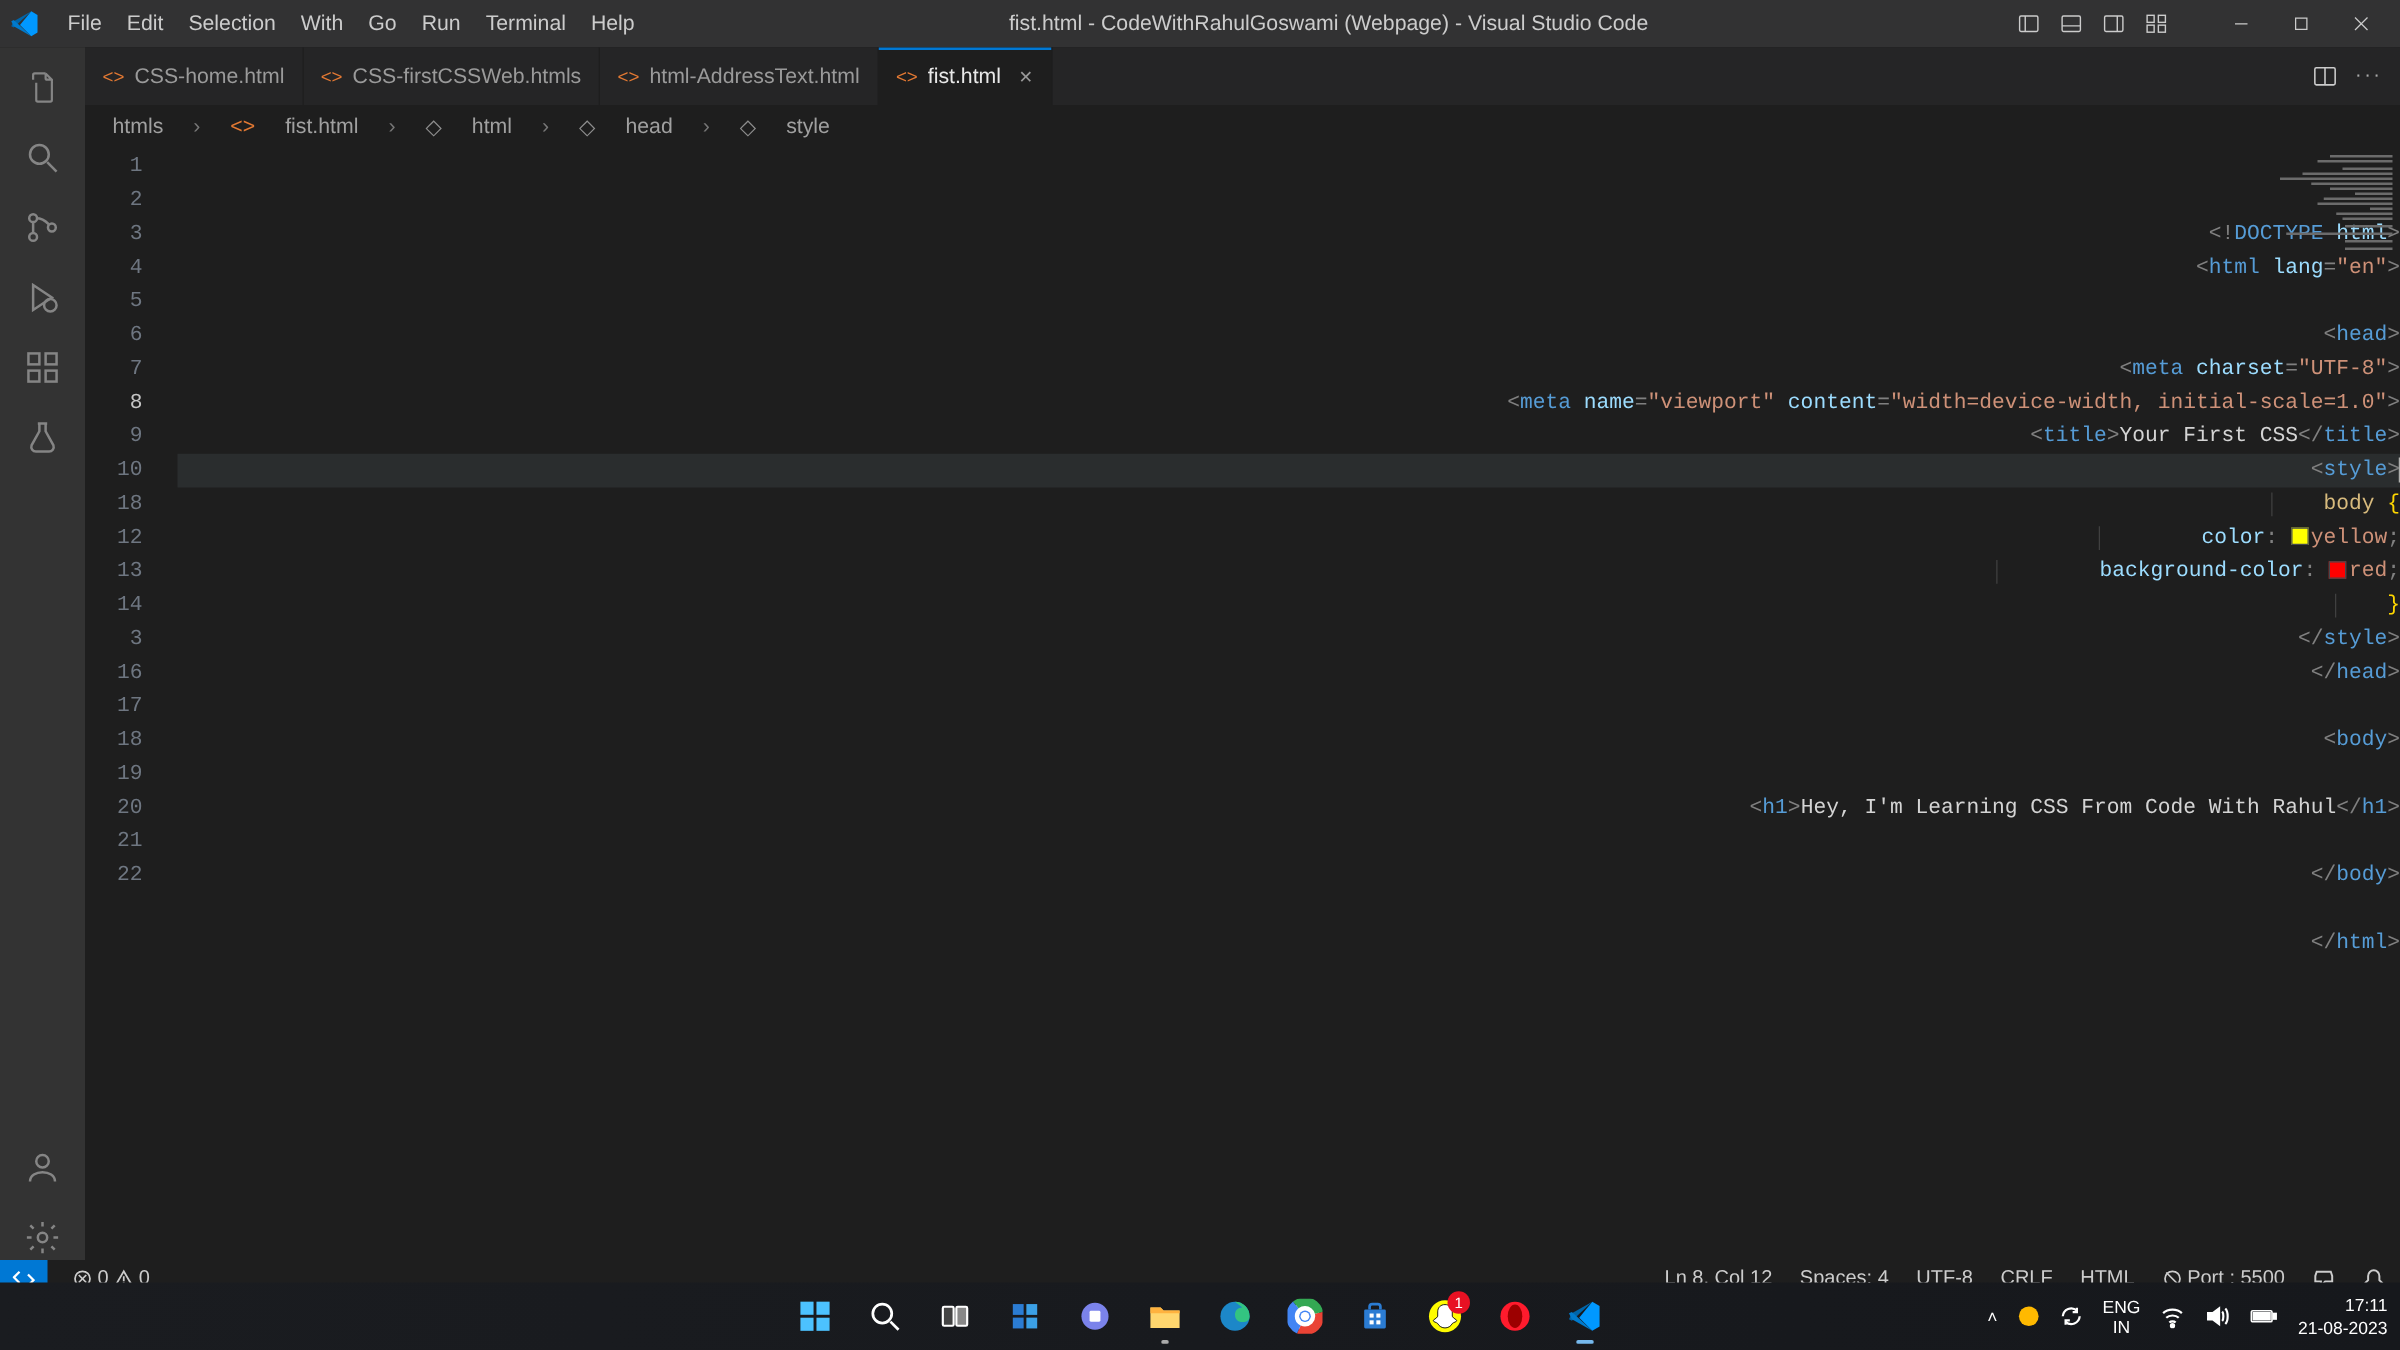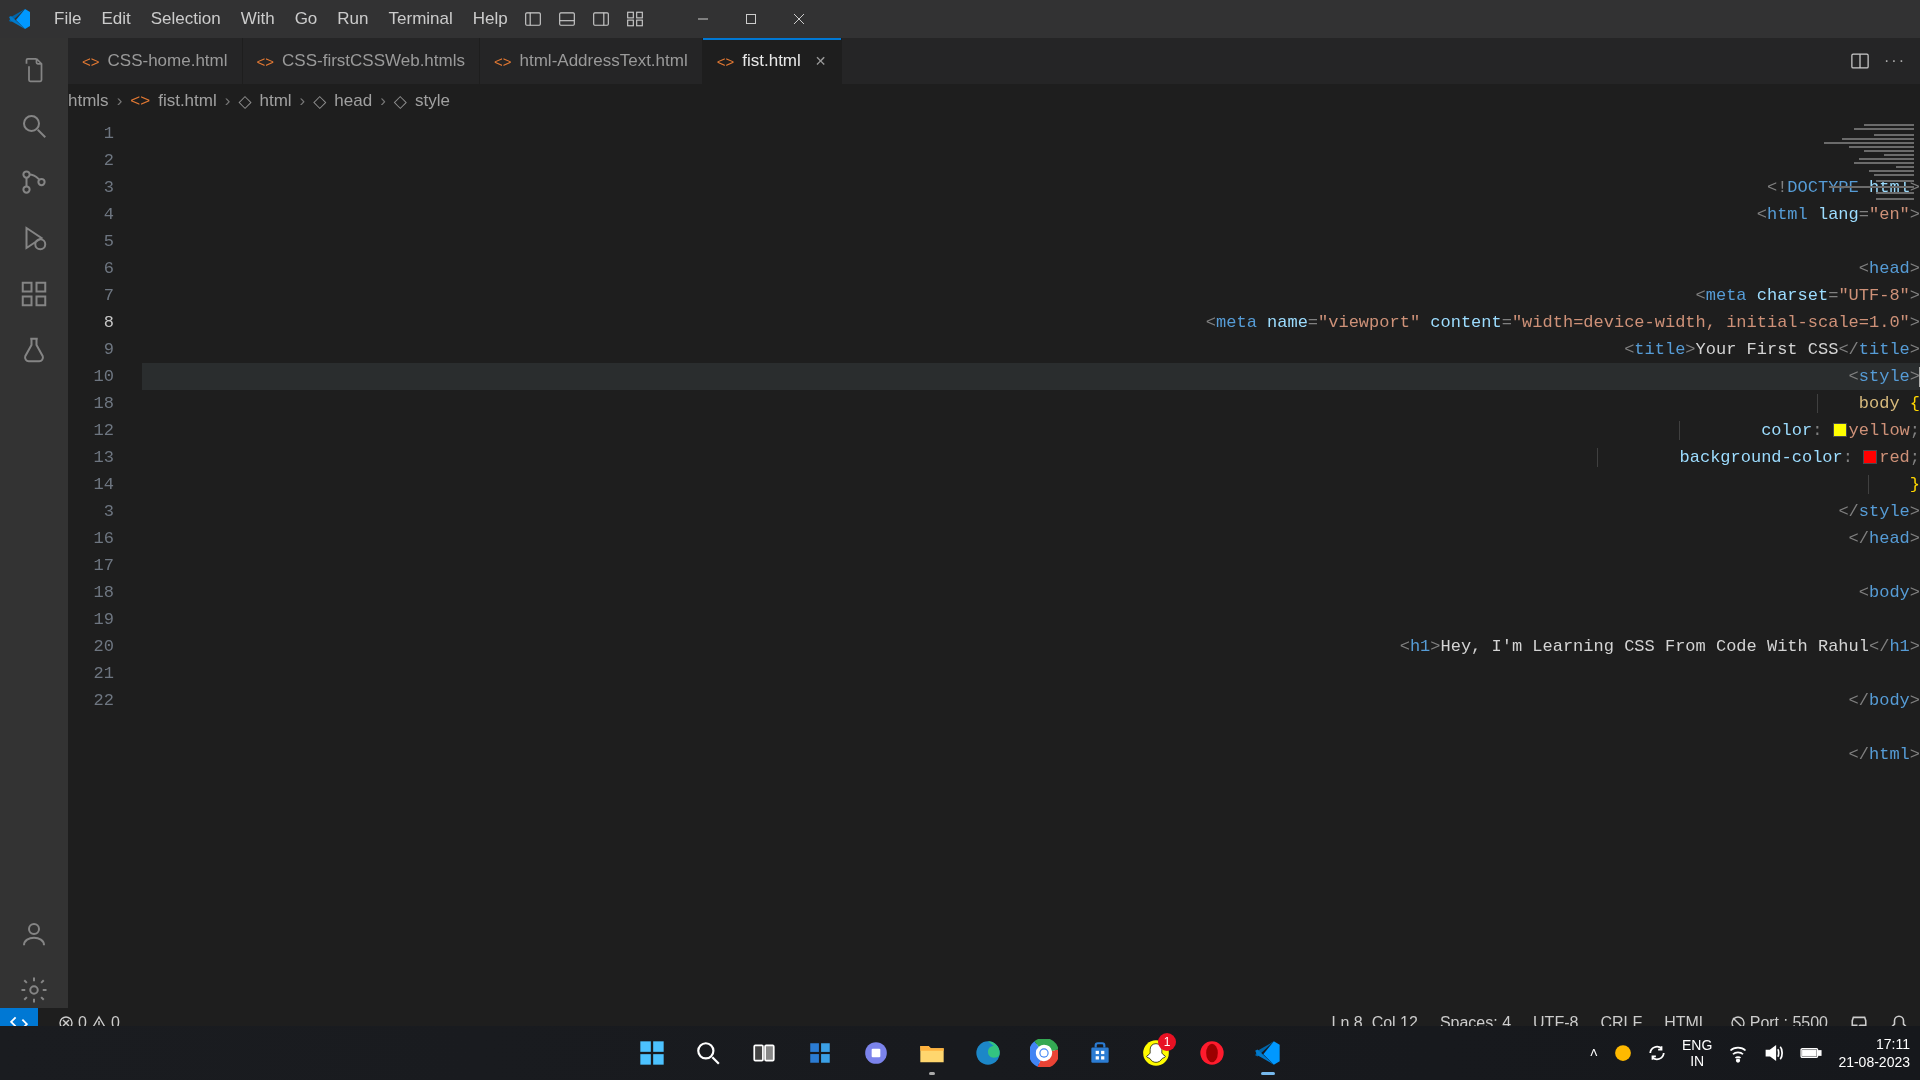--- a/index.html
+++ b/index.html
@@ -17,21 +17,21 @@
 .activity-bar .ab-icon { width: 36px; height: 36px; color: #858585; display:flex; align-items:center; justify-content:center; cursor:pointer; position:relative; }
 .activity-bar .spacer { flex: 1; }
 .editor-area { flex: 1; background: #1e1e1e; display: flex; flex-direction: column; }
 .tabs-row { height: 46px; background: #252526; display: flex; align-items: stretch; }
 .tab { display: flex; align-items: center; padding: 0 14px; gap: 8px; color: #9a9a9a; font-size: 17px; border-right: 1px solid #1e1e1e; position: relative; cursor:pointer; }
 .tab.active { background: #1e1e1e; color: #e8e8e8; }
 .tab.active::before { content:""; position:absolute; top:0; left:0; right:0; height:2px; background:#0078d4; }
 .tab .tab-icon { color: #e37933; font-size: 15px; }
 .tab .close { color:#999; font-size:14px; margin-left:6px; }
 .tabs-right { margin-left: auto; display:flex; align-items:center; gap:14px; padding-right:14px; color:#aaa; }
-.breadcrumbs { height: 34px; font-size: 17px; color: #a0a0a0; display: flex; align-items: center; gap: 8px; }
+.breadcrumbs { height: 34px; padding-left: 22px; font-size: 17px; color: #a0a0a0; display: flex; align-items: center; gap: 24px; }
 .breadcrumbs .chev { color:#777; }
 .breadcrumbs .bc-icon { color:#e37933; }
 .breadcrumbs .sym-icon { color:#8e8e8e; }
 .editor-body { flex: 1; display:flex; font-family: Consolas, 'Courier New', monospace; font-size: 17px; position:relative; }
 .gutter { width: 74px; text-align: right; padding-right: 28px; color: #6e7681; line-height: 27px; padding-top: 2px; user-select:none; }
 .gutter .ln { height: 27px; }
 .gutter .ln.cur { color:#c6c6c6; }
 .code { flex:1; line-height: 27px; padding-top: 2px; color: #d4d4d4; white-space: pre; position:relative;text-align:right; }
 .code .line { height:27px; }
 .code .line.current { background: #2a2d2e; }
@@ -76,20 +76,21 @@
       </svg>
   </span>
   <span class="menu-item">File</span>
   <span class="menu-item">Edit</span>
   <span class="menu-item">Selection</span>
   <span class="menu-item">With</span>
   <span class="menu-item">Go</span>
   <span class="menu-item">Run</span>
   <span class="menu-item">Terminal</span>
   <span class="menu-item">Help</span>
+  <span class="window-title">fist.html - CodeWithRahulGoswami (Webpage) - Visual Studio Code</span>
   <div class="layout-controls">
     <span class="lc">
         <svg width="18" height="18" viewBox="0 0 16 16" stroke="#ccc" fill="none">
           <rect x="1.5" y="2.5" width="13" height="11" rx="1"></rect>
           <line x1="5.5" y1="2.5" x2="5.5" y2="13.5"></line>
         </svg>
       </span>
     <span class="lc">
         <svg width="18" height="18" viewBox="0 0 16 16" stroke="#ccc" fill="none">
           <rect x="1.5" y="2.5" width="13" height="11" rx="1"></rect>

